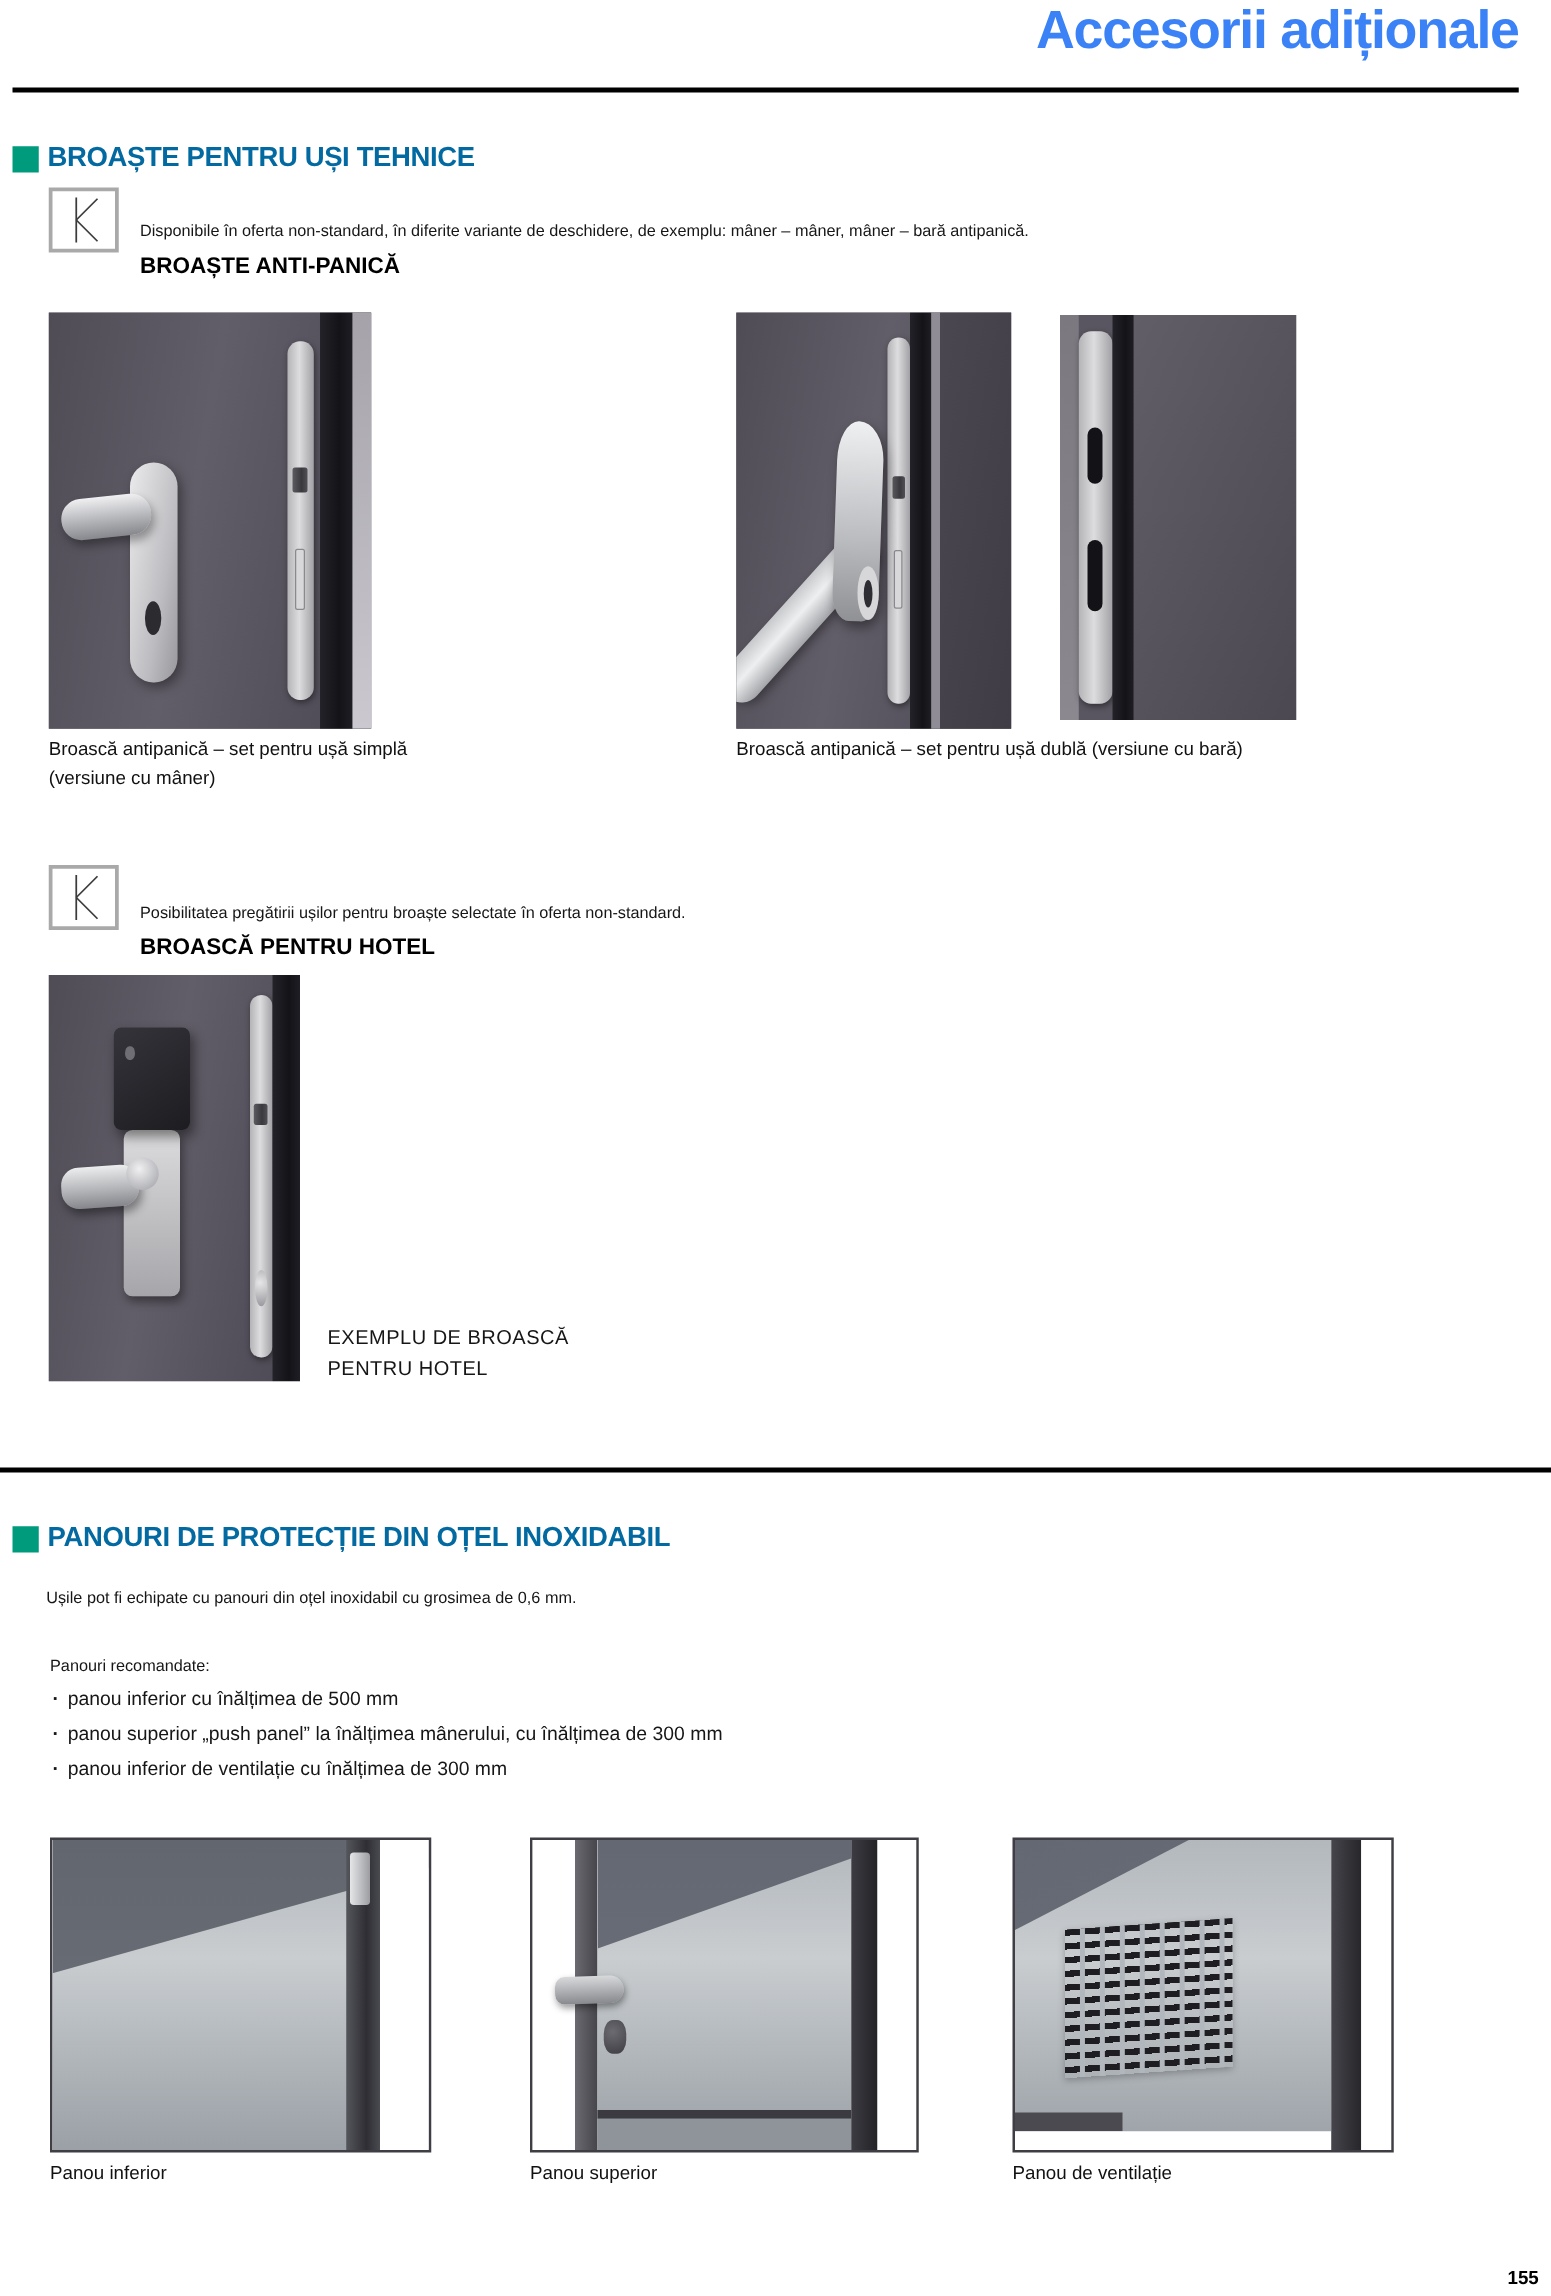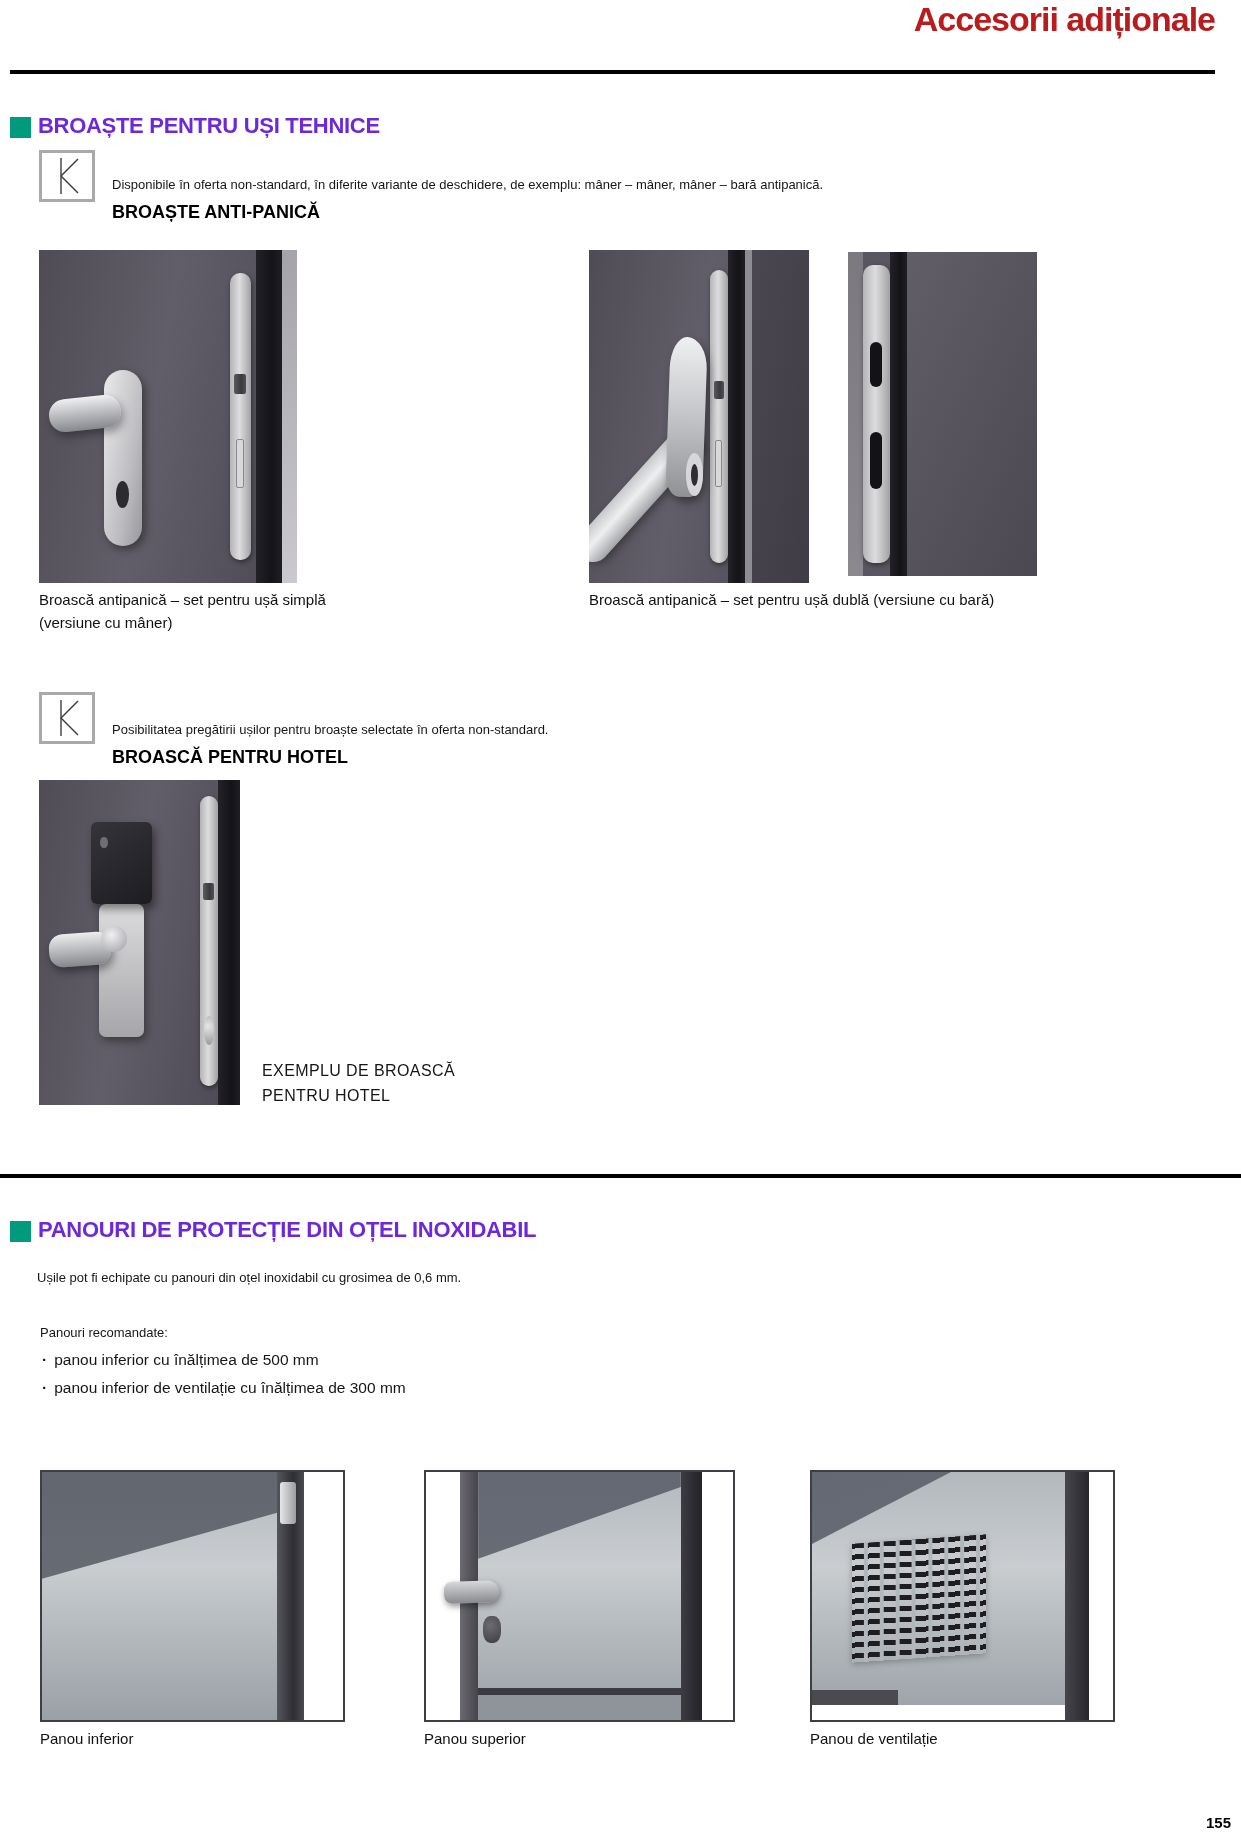--- a/index.html
+++ b/index.html
@@ -1,25 +1,25 @@
 <!DOCTYPE html>
 <html><head>
 <meta charset="utf-8">
 <style>
   html,body{margin:0;padding:0;background:#ffffff;}
   .page{position:relative;width:1241px;height:1837px;background:#fff;
         font-family:"Liberation Sans",sans-serif;color:#1a1a1a;overflow:hidden;}
   .abs{position:absolute;}
 
   
-  .title{top:0px;right:26px;font-size:34px;font-weight:bold;letter-spacing:-1px;color:#b91c1c;}
+  .title{top:0px;right:26px;font-size:43px;font-weight:bold;letter-spacing:-1px;color:#3b82f6;}
   .title-rule{top:70px;left:10px;width:1205px;height:4px;background:#000;}
   .divider{top:1174px;left:0;width:1241px;height:4px;background:#000;}
   .sec-square{width:21px;height:21px;}
-  .sec-heading{font-size:22px;font-weight:bold;letter-spacing:-0.3px;color:#6d28d9;white-space:nowrap;}
+  .sec-heading{font-size:22px;font-weight:bold;letter-spacing:-0.3px;color:#0369a1;white-space:nowrap;}
   .sub-title{font-size:18px;font-weight:bold;color:#000;white-space:nowrap;margin-top:48px;}
   .body-text{font-size:13px;color:#161616;white-space:nowrap;}
   .caption{font-size:15px;color:#111;line-height:23px;}
   .example-caption{font-size:16px;line-height:25px;letter-spacing:.4px;color:#161616;}
   .bullet-line{font-size:15.5px;color:#161616;margin-bottom:10px;white-space:nowrap;}
   .bullet-dot{font-weight:bold;margin-right:7px;}
   .bcap{font-size:15px;color:#111;}
   .pagenum{right:10px;top:1814px;font-size:15px;font-weight:bold;color:#000;}
 
   
@@ -145,20 +145,21 @@
   <div class="abs divider"></div>
 
   <div class="abs sec-square" style="left:10px;top:1221px;background:#009B7C;"></div>
   <div class="abs sec-heading" style="left:38px;top:1217px;">PANOURI DE PROTECȚIE DIN OȚEL INOXIDABIL</div>
 
   <div class="abs body-text" style="left:37px;top:1270px;">Ușile pot fi echipate cu panouri din oțel inoxidabil cu grosimea de 0,6 mm.</div>
   <div class="abs body-text" style="left:40px;top:1325px;">Panouri recomandate:</div>
 
   <div class="abs" style="left:42px;top:1351px;">
     <div class="bullet-line"><span class="bullet-dot">·</span><span>panou inferior cu înălțimea de 500 mm</span></div>
+    <div class="bullet-line"><span class="bullet-dot">·</span><span>panou superior „push panel” la înălțimea mânerului, cu înălțimea de 300 mm</span></div>
     <div class="bullet-line"><span class="bullet-dot">·</span><span>panou inferior de ventilație cu înălțimea de 300 mm</span></div>
   </div>
 
   <div class="photo frame" style="left:40px;top:1470px;width:305px;height:252px;">
     <div class="layer metal" style="inset:0;"></div>
     <div class="layer" style="inset:0;background:linear-gradient(180deg,#62666f,#6e727b);clip-path:polygon(0 0,100% 0,100% 9%,0 43%);"></div>
     <div class="layer" style="left:78%;top:0;width:9%;height:100%;background:linear-gradient(90deg,#55555c,#2e2e34 60%,#4a4a51);">
       <div class="layer" style="left:12%;top:4%;width:60%;height:17%;border-radius:3px;background:linear-gradient(90deg,#e5e6e8,#9b9da1);"></div>
     </div>
     <div class="layer white-band" style="left:87%;top:0;width:13%;height:100%;"></div>

